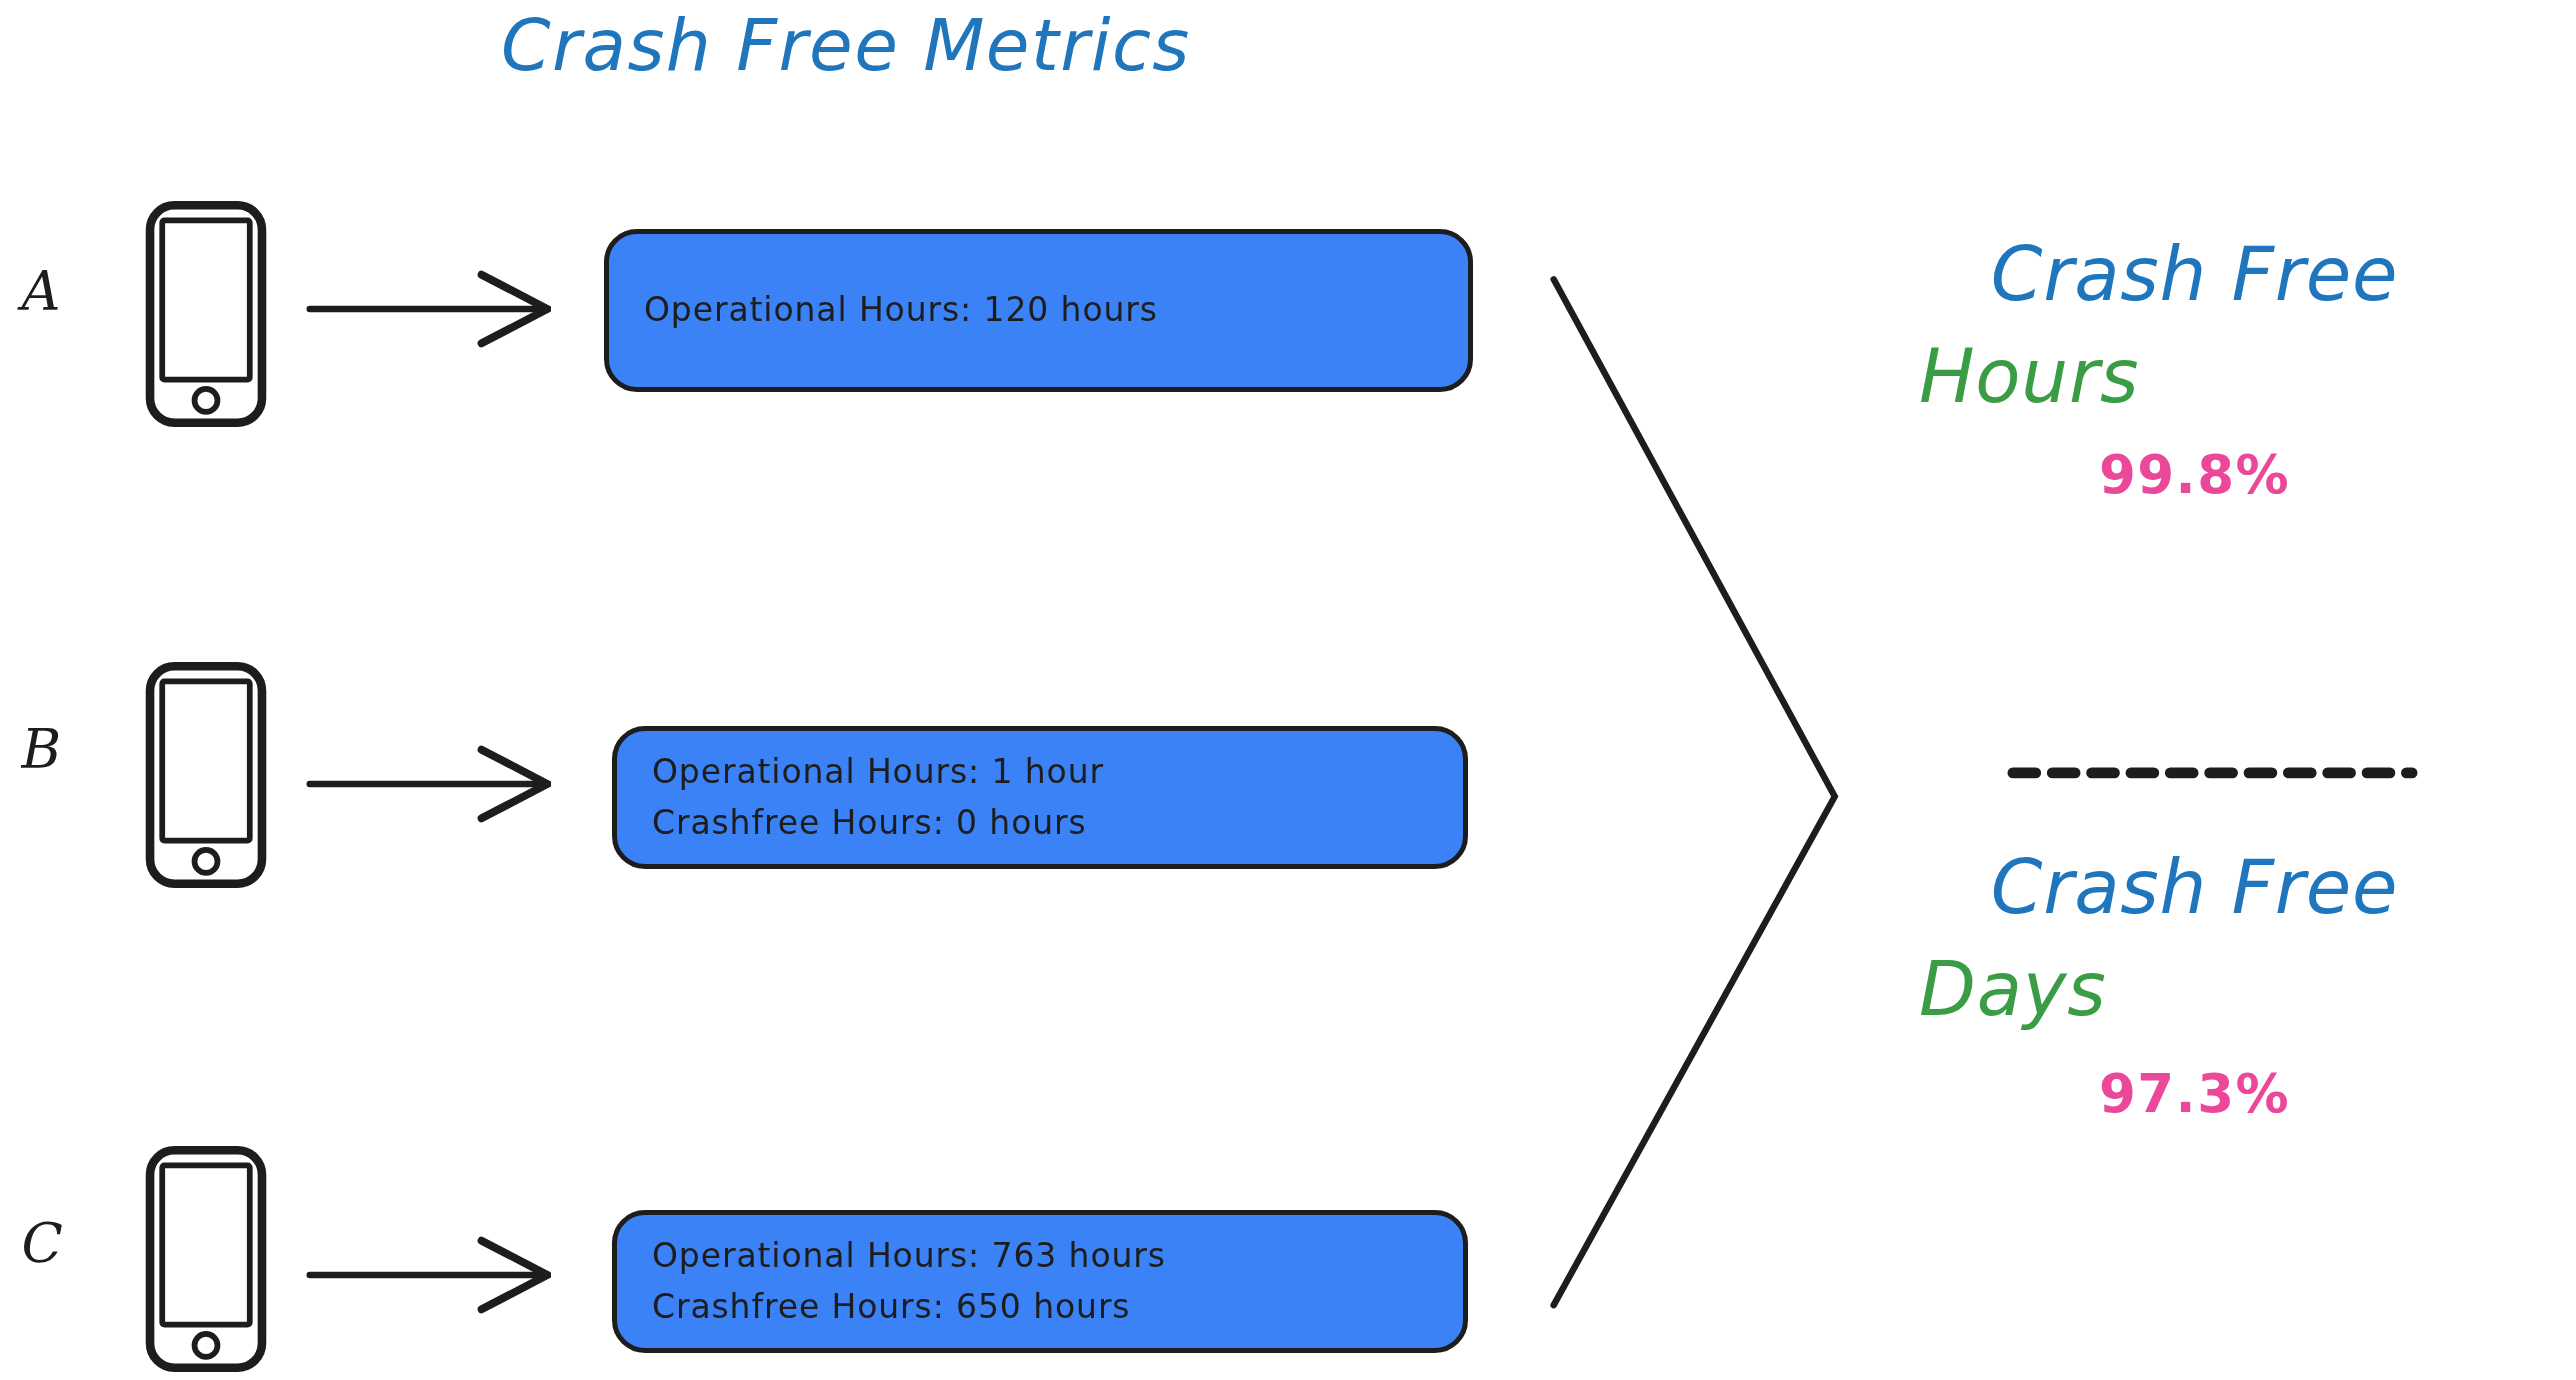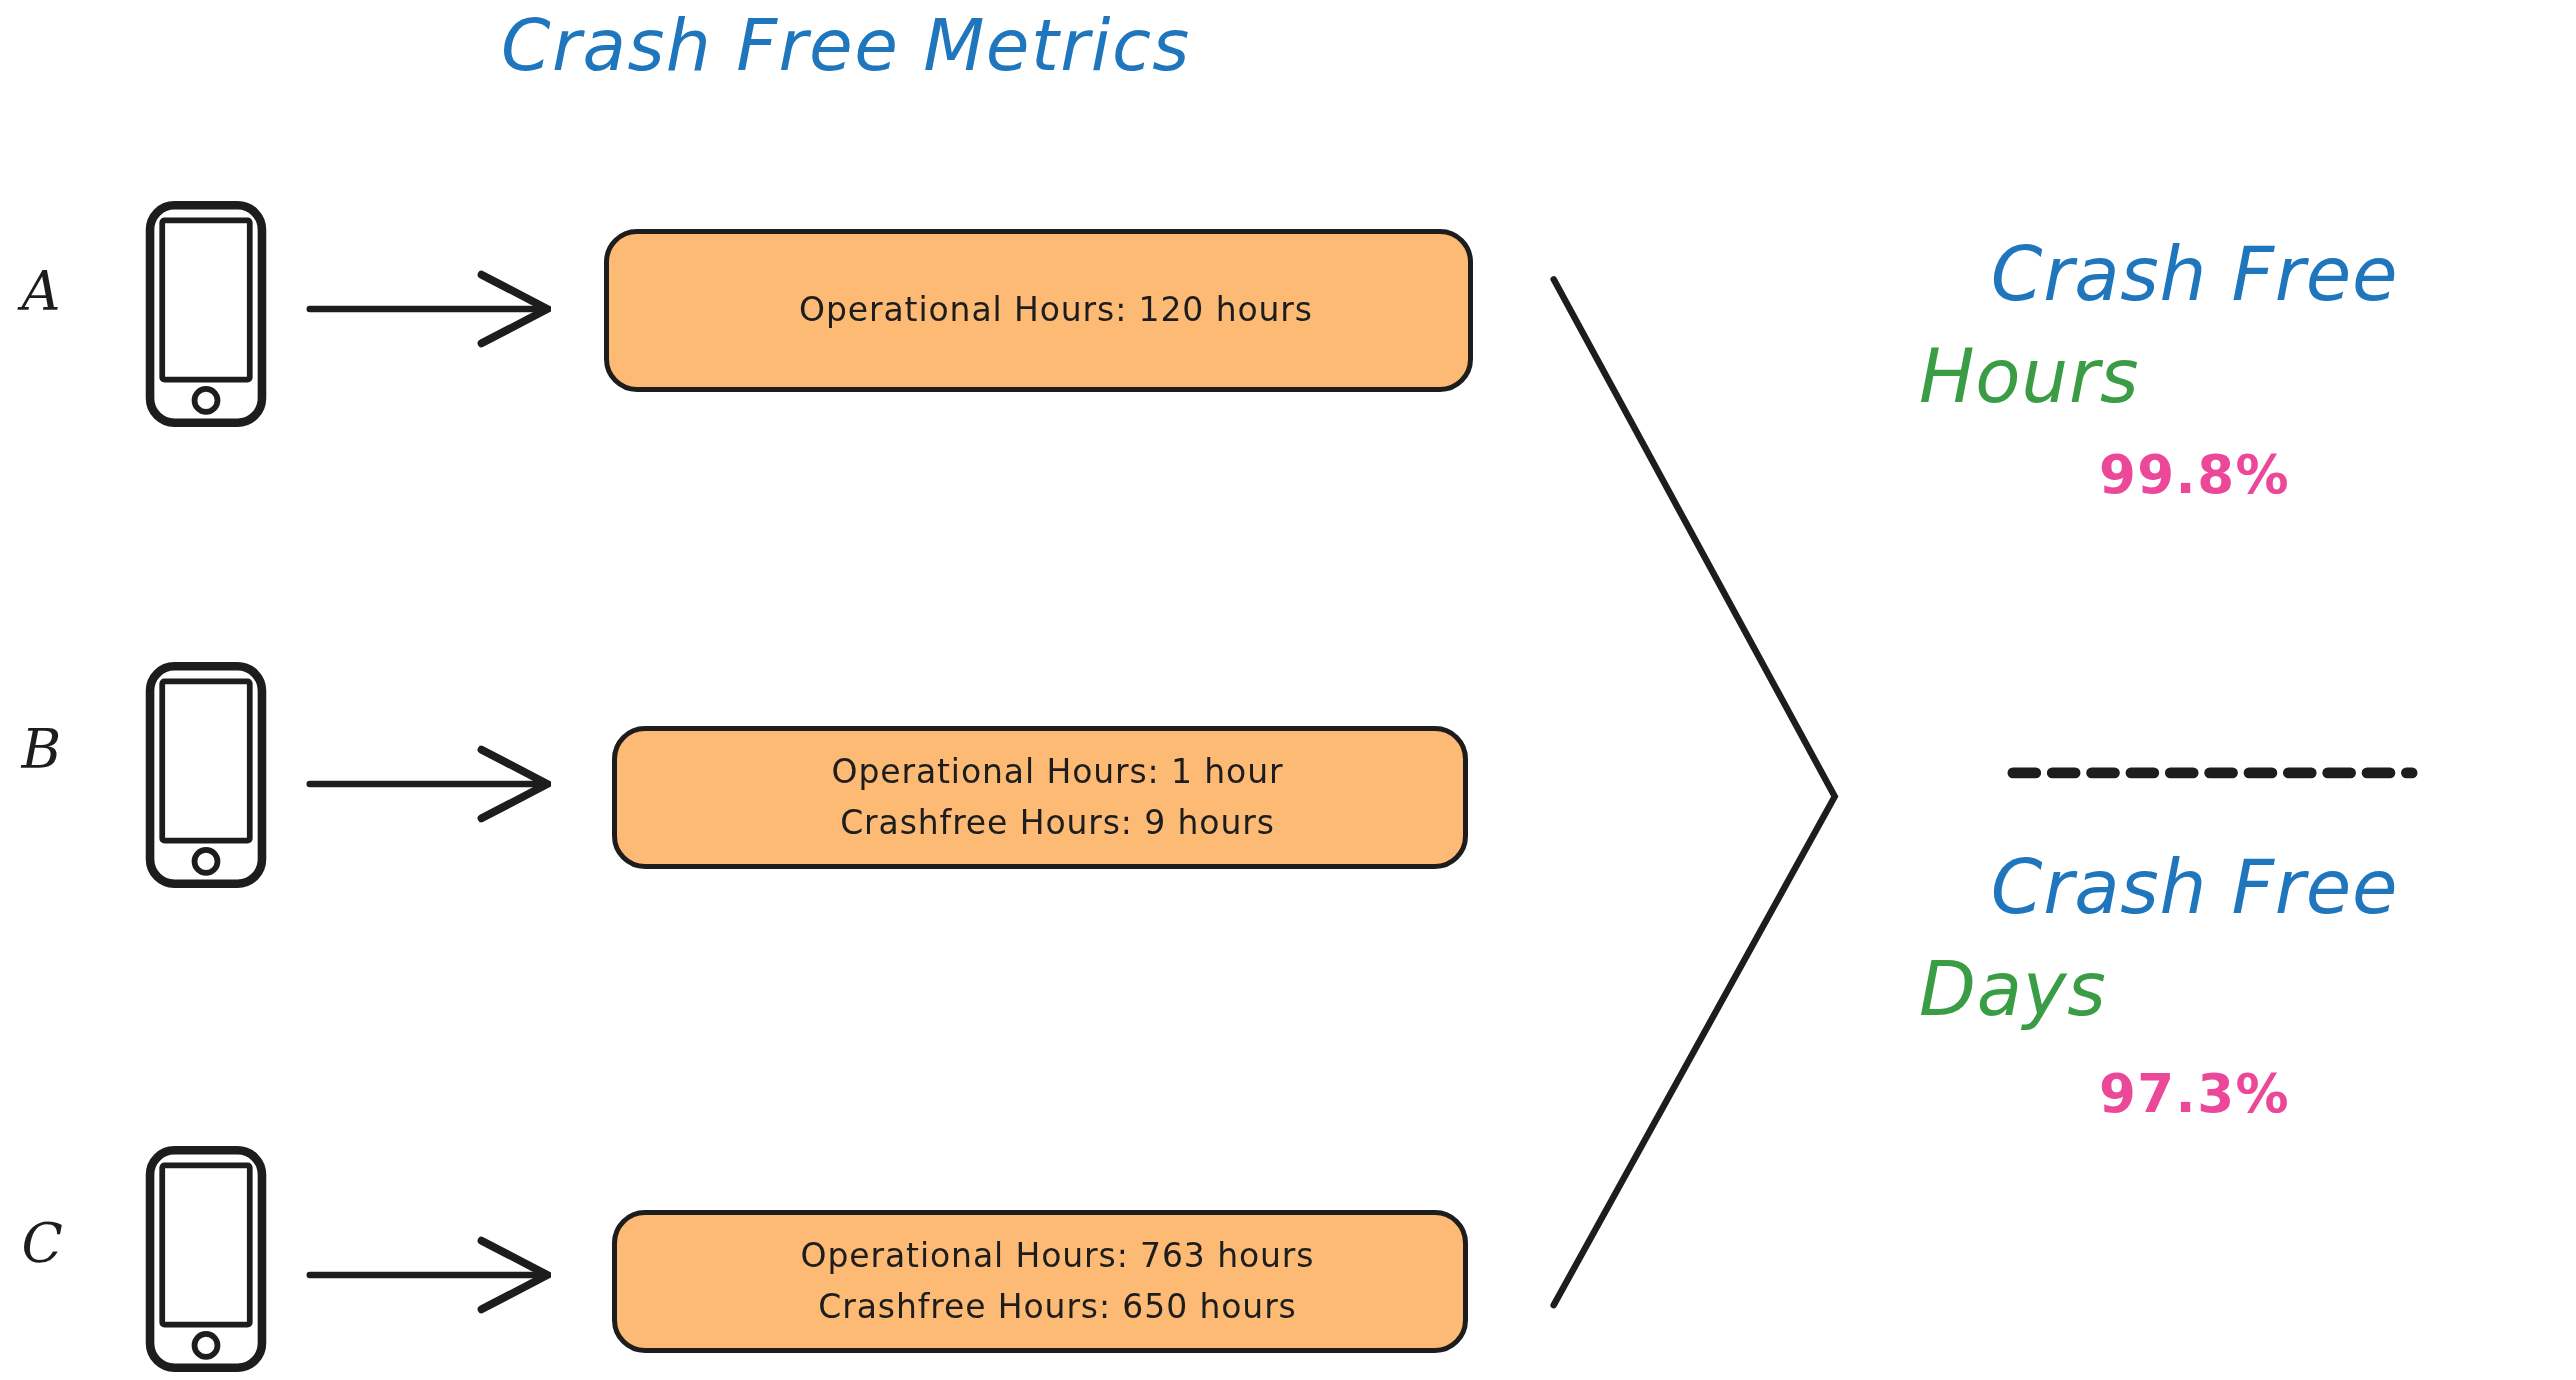--- a/index.html
+++ b/index.html
@@ -58,26 +58,25 @@
     height: 86px;
   }
   .row-arrow svg { display: block; width: 100%; height: 100%; }
 
   
   .metric-box {
     position: absolute;
     box-sizing: border-box;
     border: 5px solid #1d1d1d;
     border-radius: 33px;
-    background: #fdba74;
+    background: #3b82f6;
     display: flex;
     flex-direction: column;
     justify-content: center;
     padding-left: 35px;
-    text-align: center;
   }
   .metric-line {
     font-family: "DejaVu Sans", sans-serif;
     font-size: 33px;
     letter-spacing: 0.9px;
     color: #1d1d1d;
     line-height: 1.52;
     white-space: nowrap;
   }
 
@@ -174,21 +173,21 @@
 
   <div class="row-arrow" style="left:304px; top:741px;">
     <svg viewBox="0 0 345 120" xmlns="http://www.w3.org/2000/svg">
       <line x1="8" y1="60" x2="336" y2="60" stroke="#1d1d1d" stroke-width="9" stroke-linecap="round"></line>
       <polyline points="248,12 340,60 248,108" fill="none" stroke="#1d1d1d" stroke-width="11" stroke-linecap="round" stroke-linejoin="miter"></polyline>
     </svg>
   </div>
 
   <div class="metric-box" style="left:612px; top:726px; width:856px; height:143px;">
     <div class="metric-line">Operational Hours: 1 hour</div>
-    <div class="metric-line">Crashfree Hours: 9 hours</div>
+    <div class="metric-line">Crashfree Hours: 0 hours</div>
   </div>
 
   <div class="device-letter" style="left:21.5px; top:1217px;">C</div>
 
   <div class="phone-icon" style="left:145px; top:1146px;">
     <svg viewBox="0 0 170 315" xmlns="http://www.w3.org/2000/svg">
       <rect x="7" y="6" width="156" height="303" rx="34" ry="34" fill="none" stroke="#1d1d1d" stroke-width="12"></rect>
       <rect x="24" y="27" width="122" height="222" rx="3" ry="3" fill="none" stroke="#1d1d1d" stroke-width="8"></rect>
       <circle cx="85" cy="278" r="16" fill="none" stroke="#1d1d1d" stroke-width="8"></circle>
     </svg>

